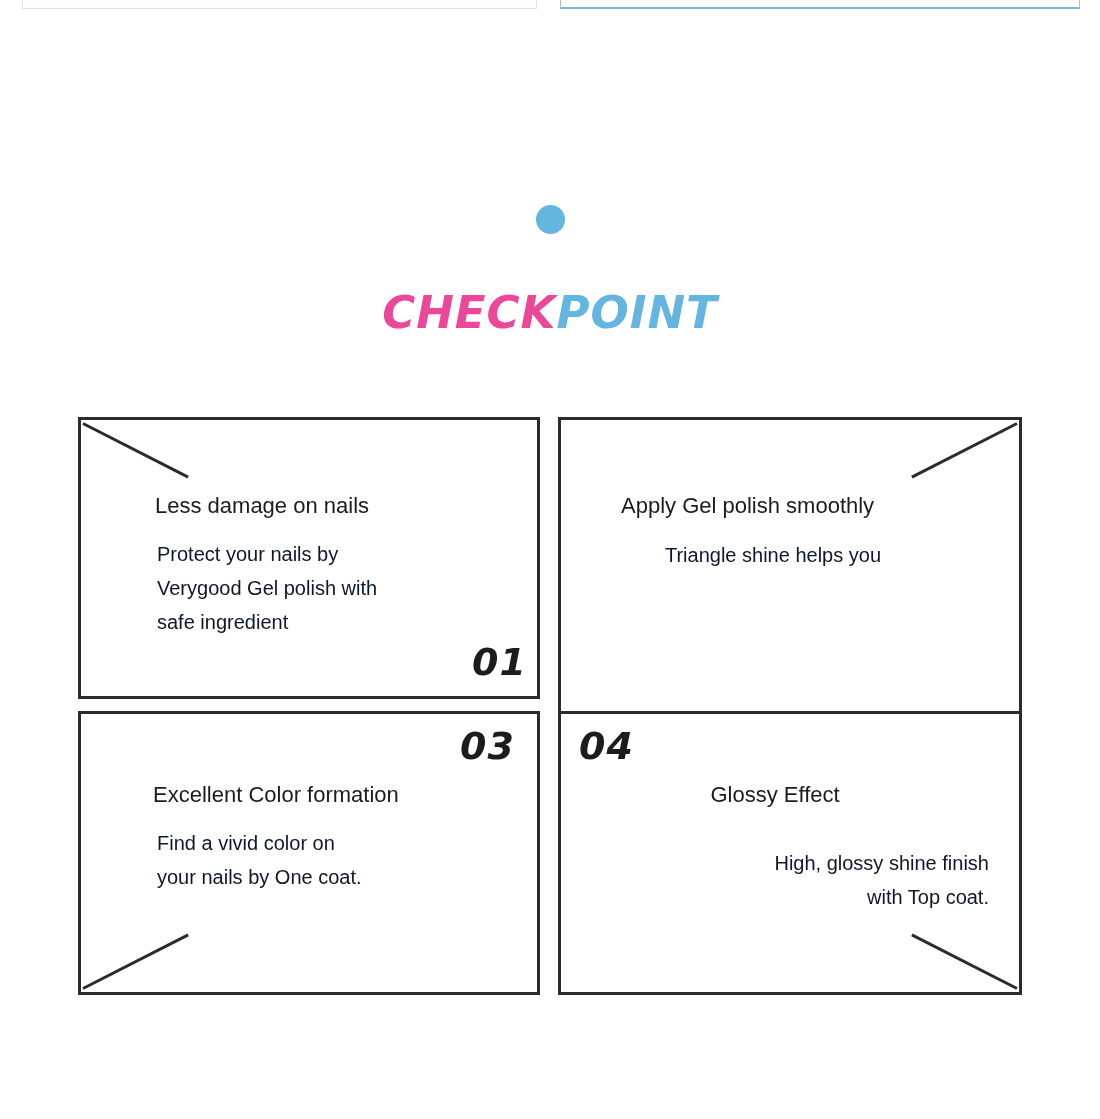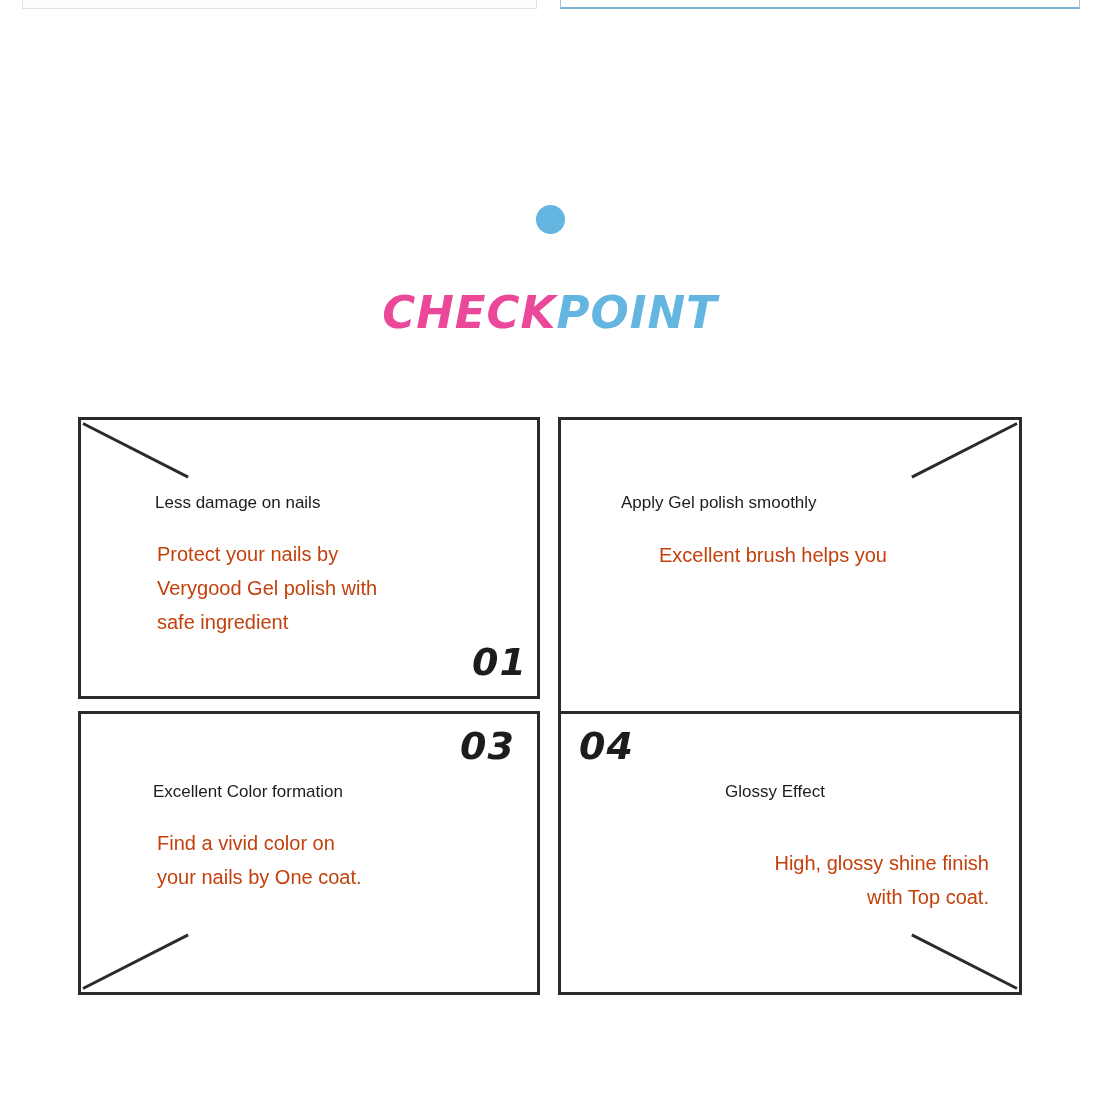--- a/index.html
+++ b/index.html
@@ -108,30 +108,30 @@
     transform-origin: left center;
   }
   .diag-tl { left: 2px;   top: 2px;   width: 118px; transform: rotate(27deg); }
   .diag-tr { right: 2px;  top: 2px;   width: 118px; transform: rotate(-27deg); transform-origin: right center; }
   .diag-bl { left: 2px;   bottom: 2px; width: 118px; transform: rotate(-27deg); transform-origin: left center; }
   .diag-br { right: 2px;  bottom: 2px; width: 118px; transform: rotate(27deg); transform-origin: right center; }
 
   .card-heading {
     position: absolute;
     font-family: "Liberation Sans", sans-serif;
-    font-size: 17px;
+    font-size: 22px;
     color: #1c1c1c;
     white-space: nowrap;
   }
   .card-body {
     position: absolute;
     font-family: "Liberation Sans", sans-serif;
     font-size: 20px;
     line-height: 1.7;
-    color: #c2410c;
+    color: #0f172a;
   }
   .card-num {
     position: absolute;
     font-family: "DejaVu Sans", sans-serif;
     font-size: 38px;
     font-weight: bold;
     font-style: italic;
     color: #1c1c1c;
     letter-spacing: 1px;
   }
@@ -183,21 +183,21 @@
       </div>
       <div class="card-num c1-num">01</div>
     </div>
   </div>
 
   <div class="card card-2">
     <div class="card-inner">
       <div class="diag diag-tr"></div>
       <div class="card-heading c2-heading">Apply Gel polish smoothly</div>
       <div class="card-body c2-body">
-        <div>Excellent brush helps you</div>
+        <div>Triangle shine helps you</div>
       </div>
       <div class="card-num c2-num">02</div>
     </div>
   </div>
 
   <div class="card card-3">
     <div class="card-inner">
       <div class="diag diag-bl"></div>
       <div class="card-num c3-num">03</div>
       <div class="card-heading c3-heading">Excellent Color formation</div>

